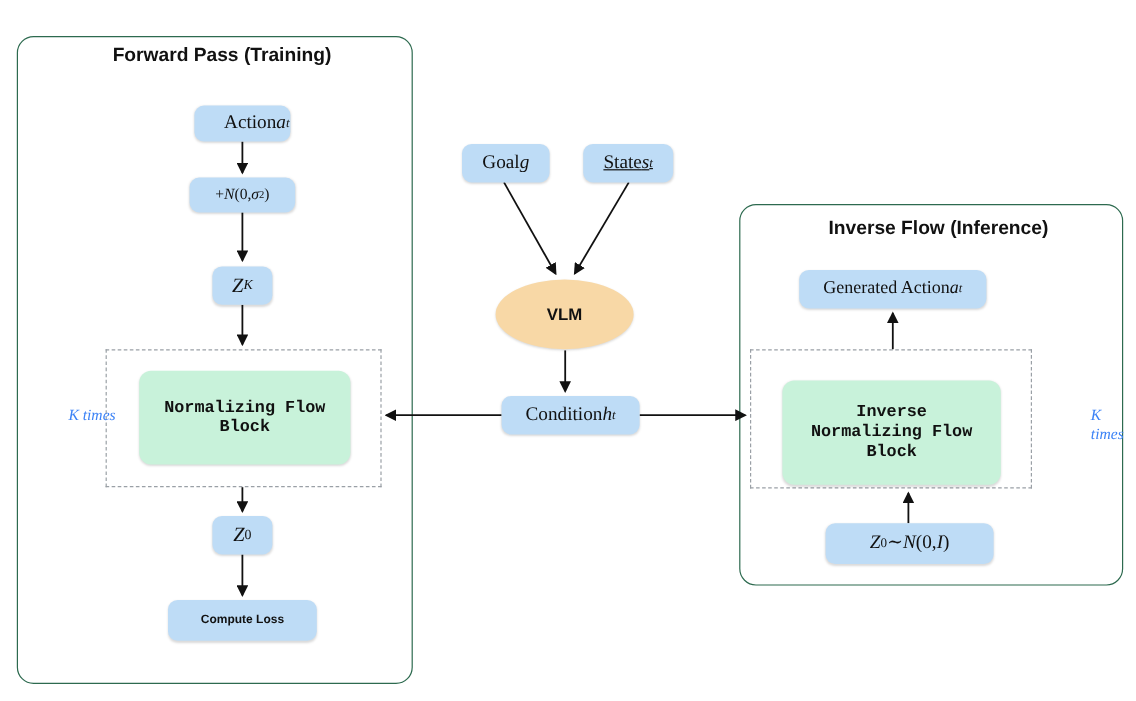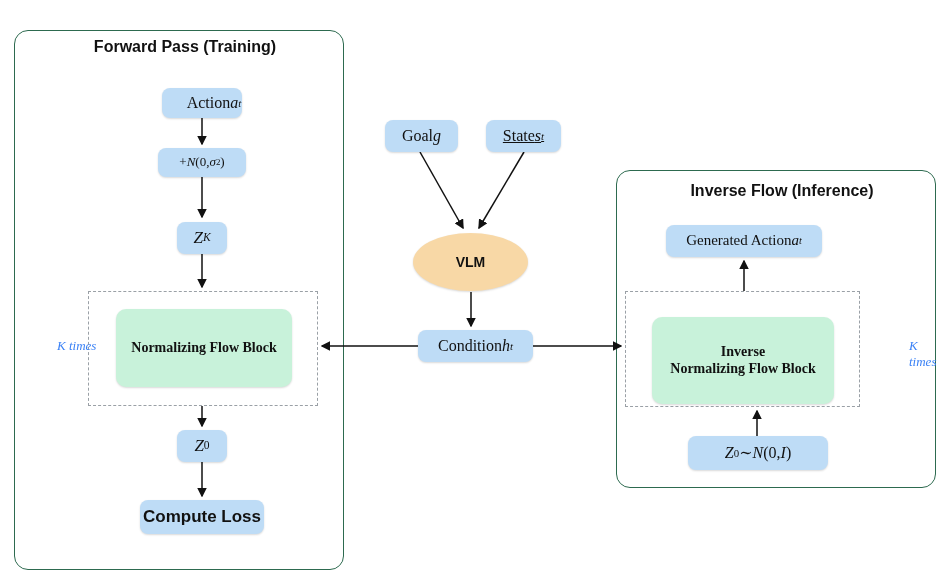--- a/index.html
+++ b/index.html
@@ -36,27 +36,27 @@
     text-align:center;
     border-radius:8px;
     font-family:"Liberation Serif", "DejaVu Serif", serif;
     font-size:16px; color:#111;
     box-shadow:0 1px 2px rgba(0,0,0,0.15);
     line-height:1.15;
   }
   .node.blue  { background:var(--node-blue, #BEDCF6); }
   .node.green {
     background:var(--node-green, #C8F2DA);
-    font-family:Liberation Serif, serif;
+    font-family:Liberation Mono, monospace;
     font-weight:bold; font-size:14px;
     border-radius:10px;
   }
   .node.sansbold {
     font-family:"Liberation Sans", sans-serif;
-    font-weight:bold; font-size:17px;
+    font-weight:bold; font-size:10px;
   }
   .node.small { font-size:13px; }
   .node.math  { font-size:17px; }
   .ellipse {
     position:absolute;
     border-radius:50%;
     background:var(--vlm-orange, #F8D8A6);
     display:flex; align-items:center; justify-content:center;
     font-weight:bold; font-size:14px;
     font-family:"Liberation Sans", sans-serif;

